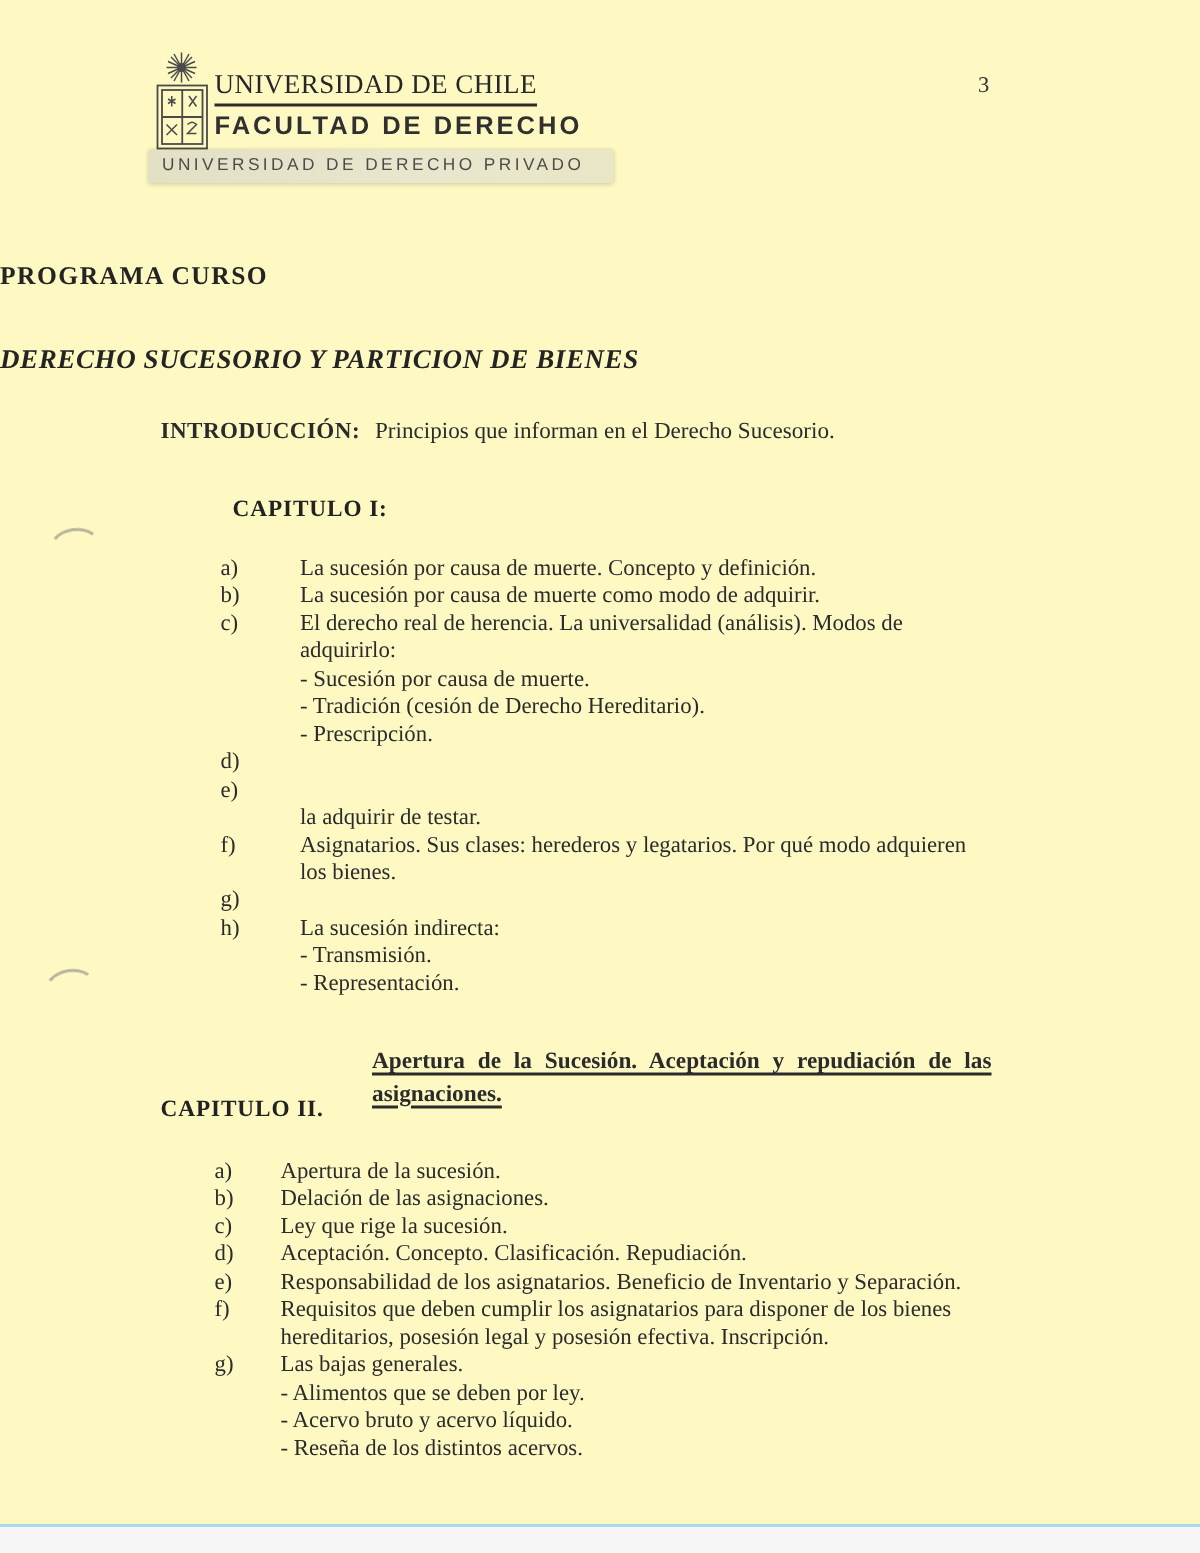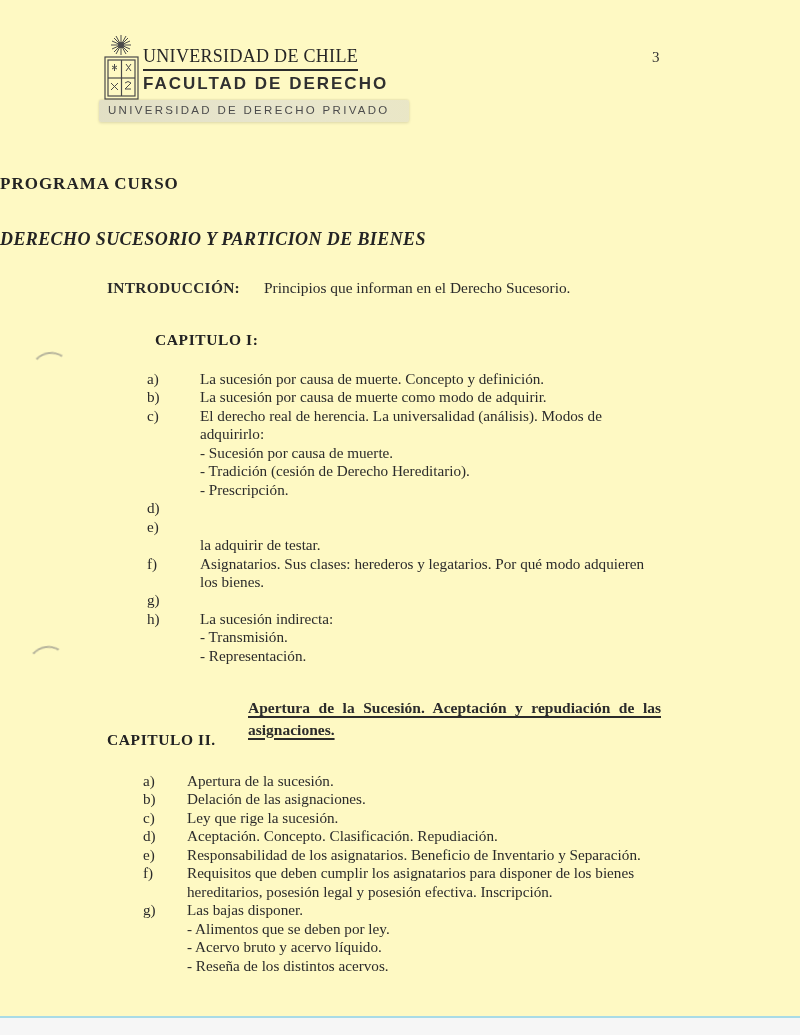--- a/index.html
+++ b/index.html
@@ -46,21 +46,21 @@
     left:0;top:174px;width:782px;
     font-size:17px;font-weight:bold;letter-spacing:1px;color:#242424;
   }
   .course-title{
     left:0;top:212px;width:780px;
     font-size:18px;font-weight:bold;font-style:italic;letter-spacing:.4px;color:#242424;margin-top:17px;
   }
 
   
   .intro{left:107px;top:279px;font-size:15.4px;white-space:nowrap;}
-  .intro .lbl{font-weight:bold;letter-spacing:.3px;margin-right:24px;}
+  .intro .lbl{font-weight:bold;letter-spacing:.3px;margin-right:10px;}
 
   
   .ch-label{font-size:15.5px;font-weight:bold;letter-spacing:.6px;color:#222;white-space:nowrap;}
   .ch1-label{left:107px;top:331px;margin-left:48px;}
   .ch1-title{
     left:248px;top:331px;
     font-size:15.5px;font-weight:bold;white-space:nowrap;
     text-decoration:underline;text-underline-offset:3px;text-decoration-thickness:1.5px;
   }
   .ch2-label{left:107px;top:731px;}
@@ -236,21 +236,21 @@
     <div class="row">
         <span class="letter">f)</span>
         <span class="text">Requisitos que deben cumplir los asignatarios para disponer de los bienes</span>
       </div>
     <div class="row">
         <span class="letter"></span>
         <span class="text">hereditarios, posesión legal y posesión efectiva. Inscripción.</span>
       </div>
     <div class="row">
         <span class="letter">g)</span>
-        <span class="text">Las bajas disponer.</span>
+        <span class="text">Las bajas generales.</span>
       </div>
     <div class="row">
         <span class="letter"></span>
         <span class="text">- Alimentos que se deben por ley.</span>
       </div>
     <div class="row">
         <span class="letter"></span>
         <span class="text">- Acervo bruto y acervo líquido.</span>
       </div>
     <div class="row">

